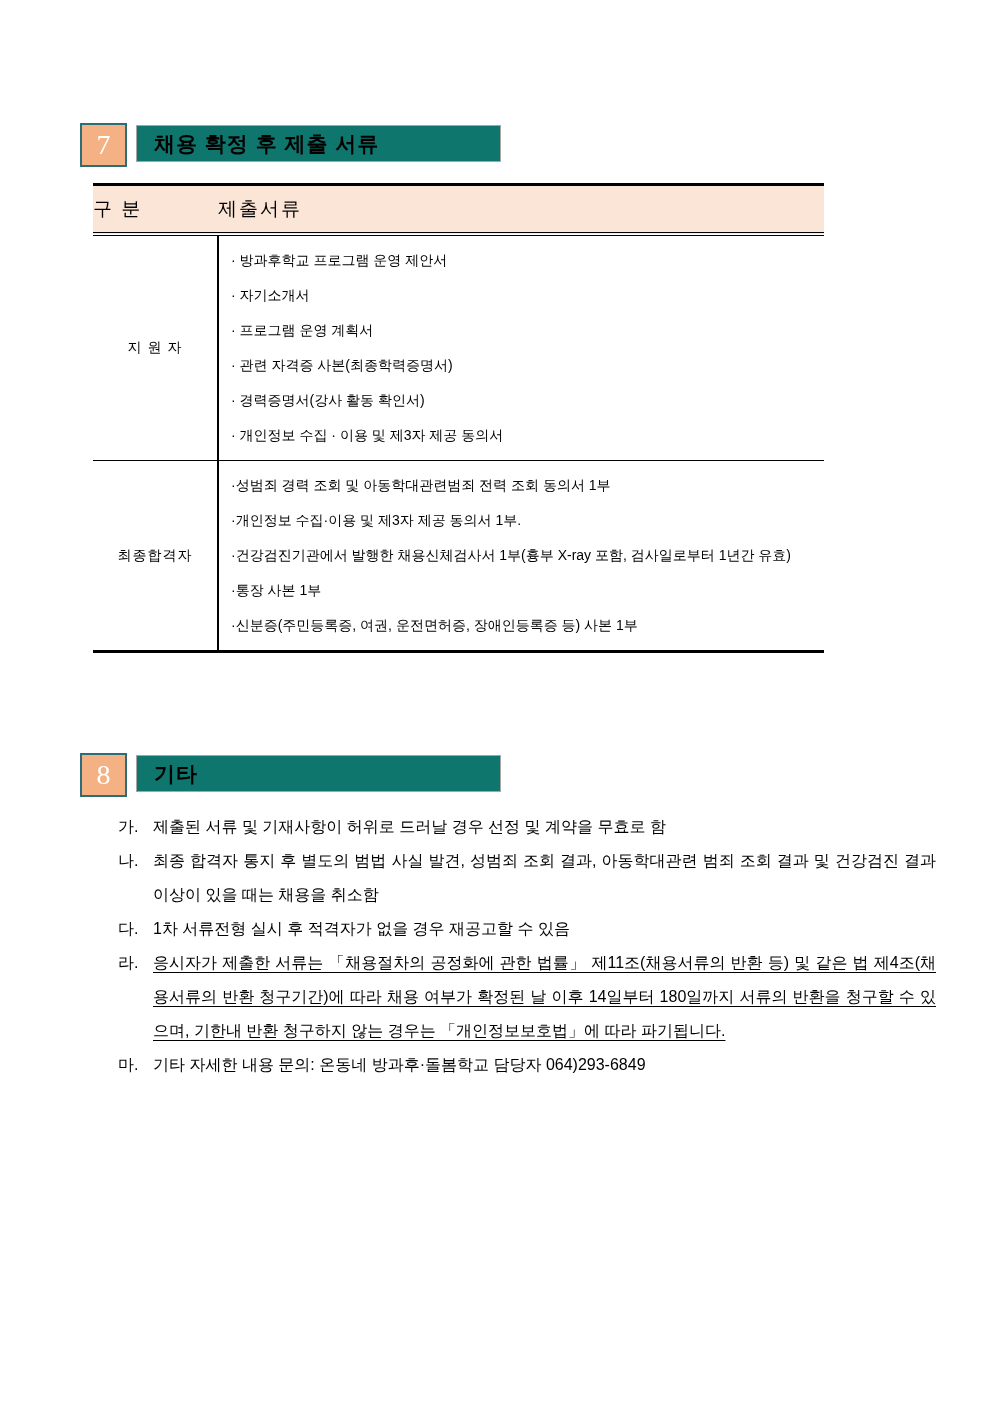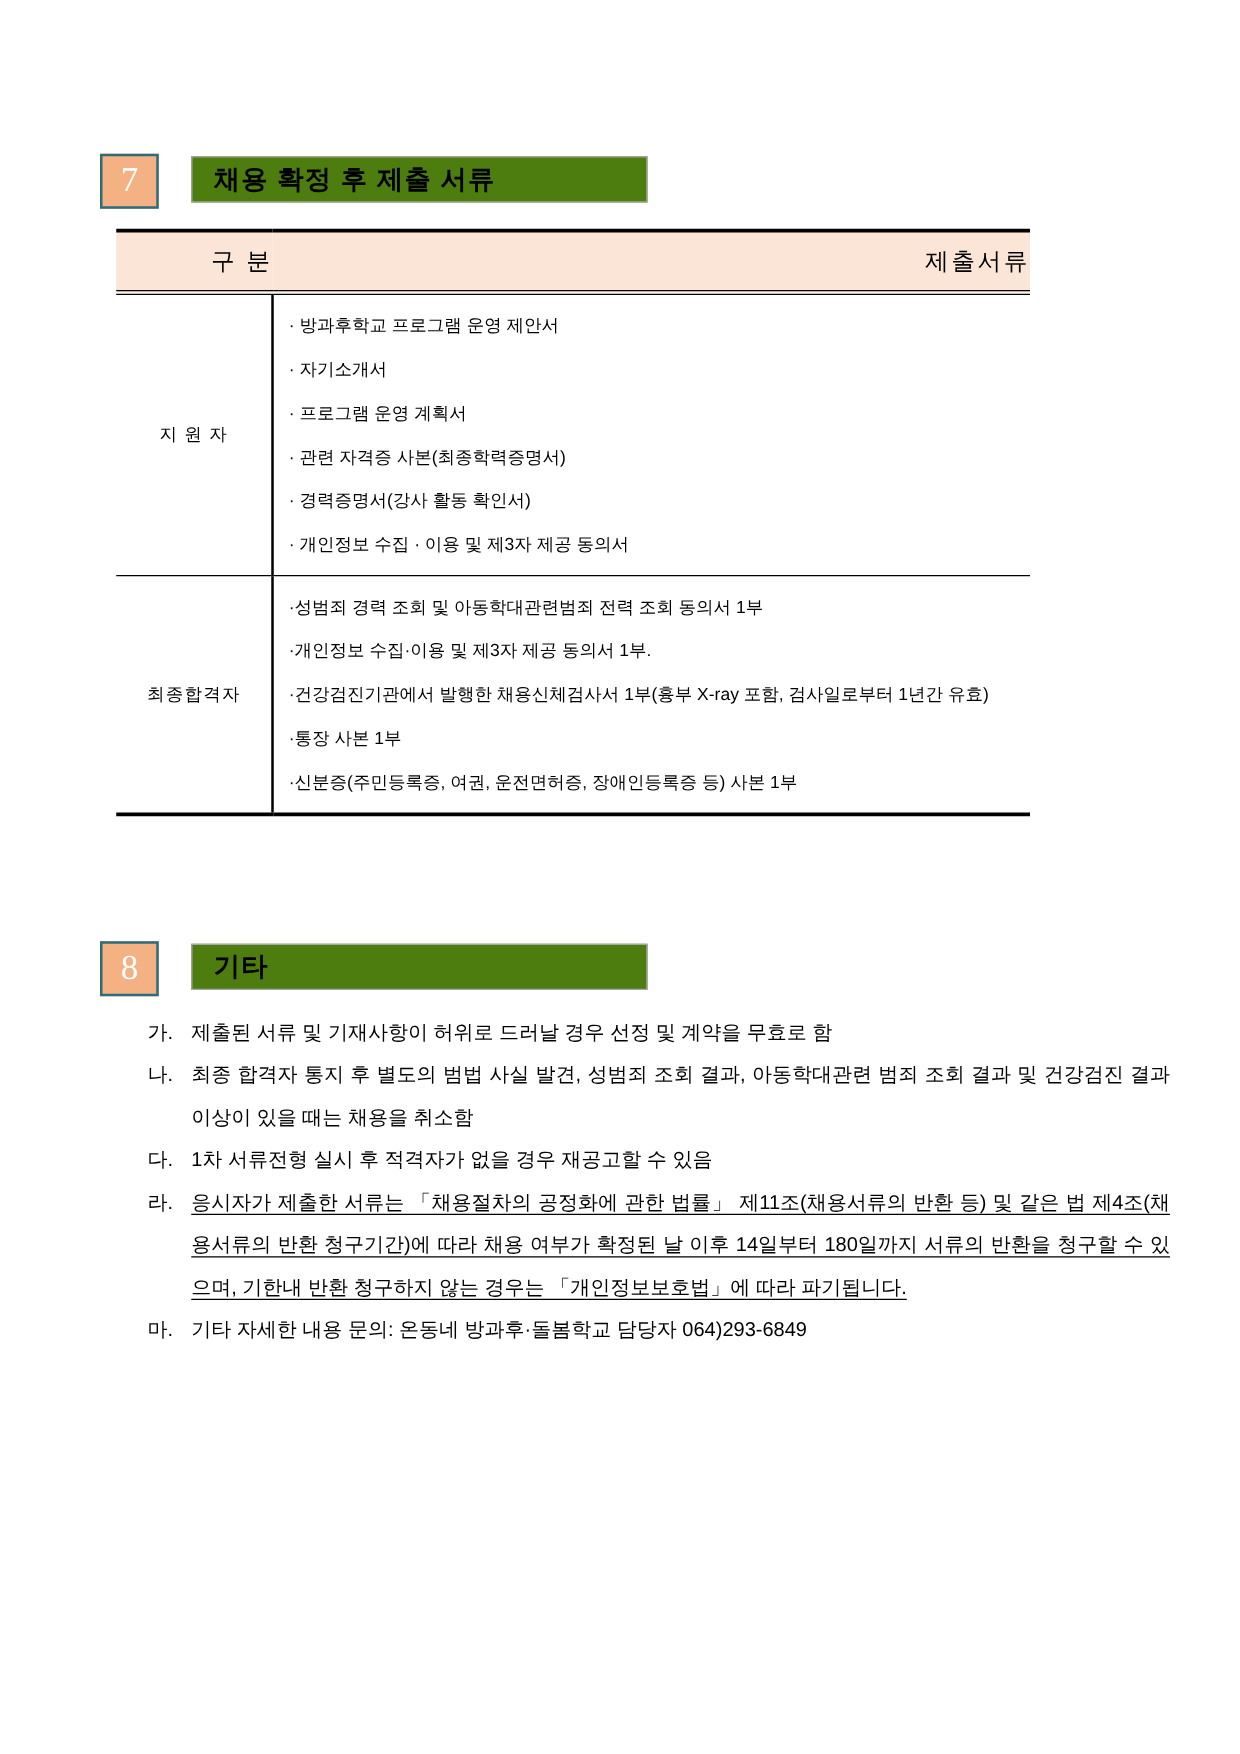--- a/index.html
+++ b/index.html
@@ -30,25 +30,25 @@
     background: #F4B183;
     border: 2px solid #2E6C7A;
     color: #ffffff;
     font-family: "Liberation Serif", "DejaVu Serif", serif;
     font-size: 28px;
     line-height: 40px;
     text-align: center;
     flex: 0 0 auto;
   }
   .title-box {
-    margin-left: 26px;
+    margin-left: 9px;
     margin-top: 2px;
     width: 346px;
     height: 35px;
-    background: #4d7c0f;
+    background: #0f766e;
     border: 1px solid #A6A6A6;
     font-size: 21px;
     font-weight: bold;
     letter-spacing: 1px;
     line-height: 35px;
     padding-left: 17px;
   }
 
   
   .doc-table-wrap {
@@ -63,21 +63,21 @@
     table-layout: fixed;
   }
   table.doc-table th {
     background: #FBE5D6;
     border-top: 3px solid #000000;
     border-bottom: 4px double #000000;
     font-size: 19px;
     font-weight: normal;
     letter-spacing: 2px;
     height: 46px;
-    text-align: right;
+    text-align: left;
     vertical-align: middle;
     padding: 0;
   }
   table.doc-table td {
     border-bottom: 1px solid #000000;
     vertical-align: middle;
     font-size: 14px;
   }
   table.doc-table tr:last-child td {
     border-bottom: 3px solid #000000;

